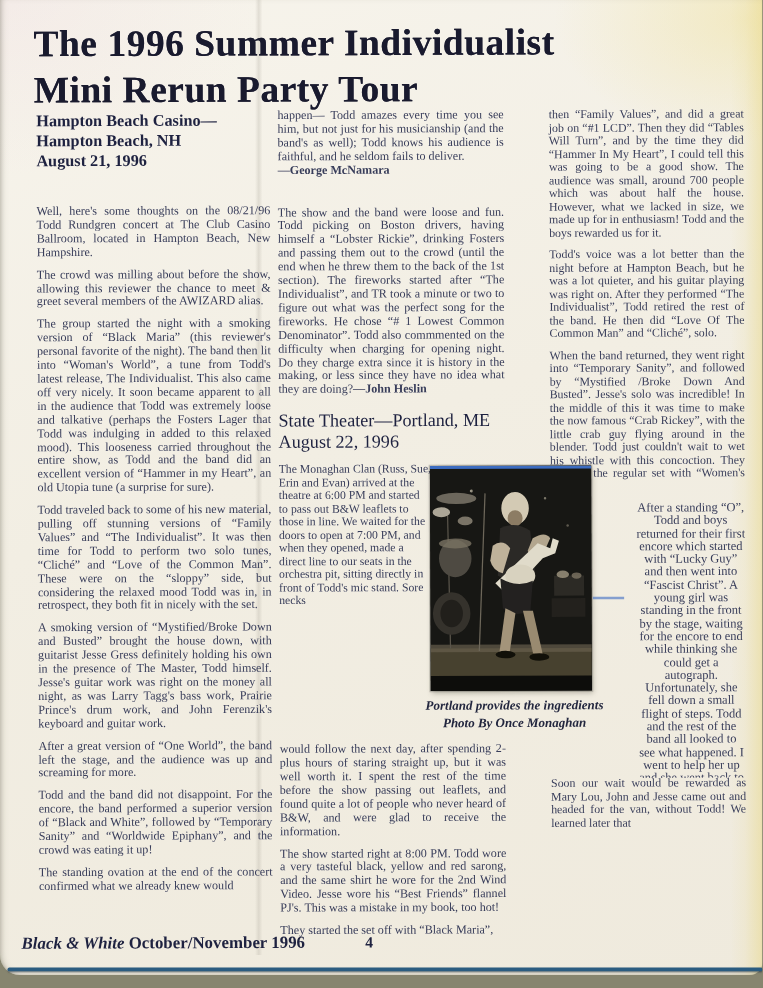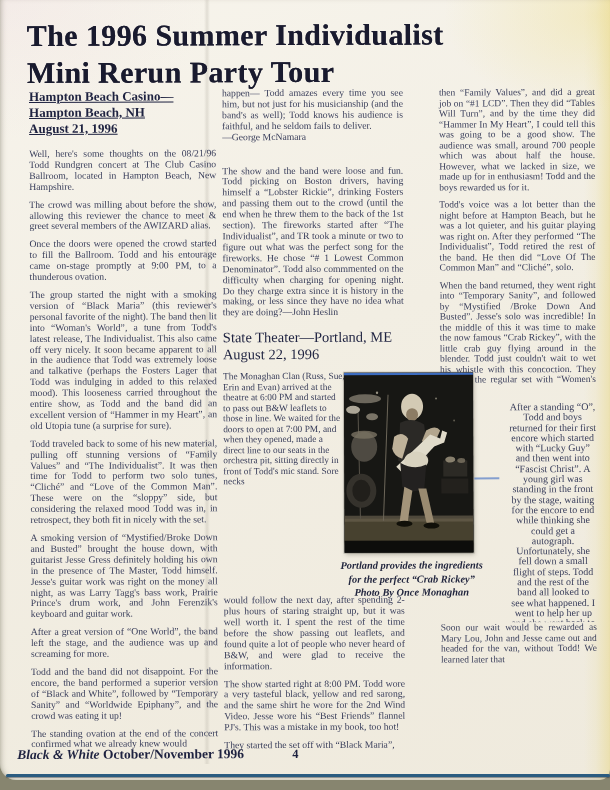--- a/index.html
+++ b/index.html
@@ -27,24 +27,24 @@
   .sheet{position:absolute;inset:0;transform:rotate(-0.2deg);}
   .page-title{
     position:absolute;left:28px;top:16px;width:520px;
     font-size:30px;font-weight:bold;line-height:37px;letter-spacing:0.4px;
     color:#191a2e;text-shadow:0 0 0.5px rgba(25,26,46,0.85);
   }
   .col{position:absolute;top:88px;color:#383d5a;}
   .col-left{left:30px;width:187px;}
   .col-mid{left:223px;width:181px;}
   .col-right{left:408px;width:188px;}
-  .col-head{font-size:13px;font-weight:bold;line-height:16px;color:#1e2240;margin-bottom:12px;text-decoration:underline;}
+  .col-head{font-size:13px;font-weight:bold;line-height:16px;color:#1e2240;margin-bottom:28px;}
   .col p{font-size:9.7px;line-height:10.9px;margin:0 0 7px;text-align:justify;}
   .col-right p{line-height:10.5px;font-size:9.5px;margin-left:32px;}
-  .sig{font-weight:normal;}
+  .sig{font-weight:bold;}
   .gap-lg{height:16px;}
   .mid-head{font-size:14.5px;font-weight:normal;line-height:17px;color:#1e2240;margin:11px 0 8px;}
   .narrow-mid{width:122px;height:224px;overflow:hidden;}
   .narrow-mid p{font-size:9.4px;line-height:10.5px;text-align:left;}
   .narrow-right{width:119px;height:220px;overflow:hidden;margin-left:69px;}
   .narrow-right p{font-size:10px;line-height:10.3px;text-align:center;}
   .photo{
     position:absolute;left:344px;top:373px;width:129px;height:180px;
     box-shadow:0 0 0 1px rgba(60,60,55,0.25), 1px 2px 4px rgba(80,78,62,0.35);
     background:#181815;
@@ -72,21 +72,20 @@
     </div>
 
     <div class="col col-left">
       <div class="col-head">
         <div>Hampton Beach Casino—</div>
         <div>Hampton Beach, NH</div>
         <div>August 21, 1996</div>
       </div>
       <p>Well, here's some thoughts on the 08/21/96 Todd Rundgren concert at The Club Casino Ballroom, located in Hampton Beach, New Hampshire.</p>
       <p>The crowd was milling about before the show, allowing this reviewer the chance to meet &amp; greet several members of the AWIZARD alias.</p>
-      <p>Once the doors were opened the crowd started to fill the Ballroom. Todd and his entourage came on-stage promptly at 9:00 PM, to a thunderous ovation.</p>
       <p>The group started the night with a smoking version of “Black Maria” (this reviewer's personal favorite of the night). The band then lit into “Woman's World”, a tune from Todd's latest release, The Individualist. This also came off very nicely.  It soon became apparent to all in the audience that Todd was extremely loose and talkative (perhaps the Fosters Lager that Todd was indulging in added to this relaxed mood). This looseness carried throughout the entire show, as Todd and the band did an excellent version of “Hammer in my Heart”, an old Utopia tune (a surprise for sure).</p>
       <p>Todd traveled back to some of his new material, pulling off stunning versions of “Family Values” and “The Individualist”.  It was then time for Todd to perform two solo tunes, “Cliché” and “Love of the Common Man”. These were on the “sloppy” side, but considering the relaxed mood Todd was in, in retrospect, they both fit in nicely with the set.</p>
       <p>A smoking version of “Mystified/Broke Down and Busted” brought the house down, with guitarist Jesse Gress definitely holding his own in the presence of The Master, Todd himself. Jesse's guitar work was right on the money all night, as was Larry Tagg's bass work, Prairie Prince's drum work, and John Ferenzik's keyboard and guitar work.</p>
       <p>After a great version of “One World”, the band left the stage, and the audience was up and screaming for more.</p>
       <p>Todd and the band did not disappoint.  For the encore, the band performed a superior version of “Black and White”, followed by “Temporary Sanity” and “Worldwide Epiphany”, and the crowd was eating it up!</p>
       <p>The standing ovation at the end of the concert confirmed what we already knew would</p>
     </div>
 
     <div class="col col-mid">
       <p><span>happen— Todd amazes every time you see him, but not just for his musicianship (and the band's as well); Todd knows his audience is faithful, and he seldom fails to deliver.</span><br>
@@ -150,21 +149,20 @@
         <circle cx="33" cy="20" r="1.2" fill="#cfc7b2" opacity="0.7"></circle>
         <circle cx="92" cy="26" r="1" fill="#bdb5a0" opacity="0.6"></circle>
         <circle cx="110" cy="48" r="1" fill="#a49c88" opacity="0.5"></circle>
         <rect width="129" height="2.4" fill="#3c6cc0"></rect>
       </svg>
     </div>
     <div class="blue-tick"></div>
 
     <div class="caption">
       <div>Portland provides the ingredients</div>
-      <div>for the perfect “Crab Rickey”</div>
       <div>Photo By Once Monaghan</div>
     </div>
 
     <div class="footer-left">
       <span class="nl">Black &amp; White</span>
       <span>October/November 1996</span>
     </div>
     <div class="footer-page">4</div>
 
   </div>

